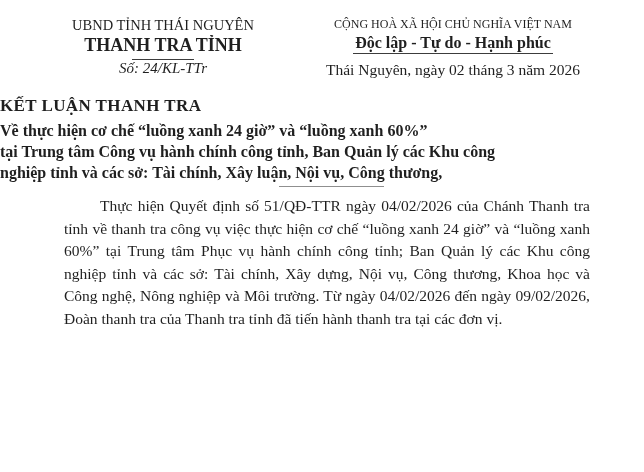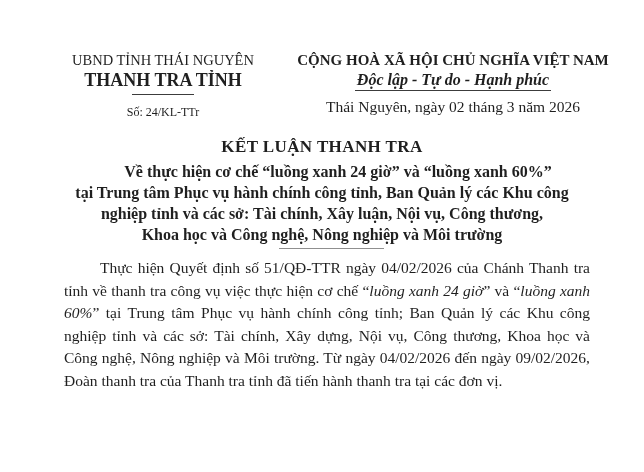--- a/index.html
+++ b/index.html
@@ -7,42 +7,42 @@
     position:relative;
     width:644px; height:472px;
     margin:0 auto;
     background:#ffffff;
     color:#1f1f1f;
     font-family:"Liberation Serif","DejaVu Serif",serif;
     overflow:hidden;
     box-sizing:border-box;
   }
   
-  .header { display:flex; padding:52px 18px 0 46px; }
+  .header { display:flex; padding:17px 18px 0 46px; }
   .hleft  { width:234px; text-align:center; flex:none; }
   .hright { flex:1; text-align:center; }
   .h-parent { font-size:14.5px; white-space:nowrap; }
   .h-org    { font-size:18px; font-weight:bold; margin-top:1px; white-space:nowrap; }
   .h-rule-left { width:62px; border-top:1.5px solid #3c3c3c; margin:3px auto 0; height:0; }
-  .h-num    { font-size:12px; margin-top:10px; white-space:nowrap; }
-  .h-nat    { font-size:15px; font-weight:bold; white-space:nowrap; }
+  .h-num    { font-size:15px; white-space:nowrap;font-style:italic; }
+  .h-nat    { font-size:12px; font-weight:normal; white-space:nowrap; }
   .h-motto  { display:inline-block; font-size:16px; font-weight:bold; margin-top:2px;
-              padding:0 2px 1px; border-bottom:1.5px solid #3c3c3c; white-space:nowrap;font-style:italic; }
+              padding:0 2px 1px; border-bottom:1.5px solid #3c3c3c; white-space:nowrap; }
   .h-date   { font-size:15.5px; margin-top:7px; white-space:nowrap; }
   
-  .title-block { margin-top:15px; text-align:center; }
+  .title-block { margin-top:15px; }
   .title-main  { font-size:17px; font-weight:bold; letter-spacing:.4px; line-height:23px; }
   .title-sub   { font-size:16px; font-weight:bold; line-height:21px; white-space:nowrap; }
-  .title-sub.first { margin-top:3px;padding-left:32px; }
+  .title-sub.first { margin-top:3px; }
   .title-rule  { width:105px; border-top:1px solid #8f8f8f; margin:3px auto 0;
                  transform:translateX(9px); height:0; }
   
   .body { margin:8px 54px 0 64px; font-size:15.5px; line-height:22.5px; text-align:justify; }
   .body p { margin:0 0 3px 0; text-indent:36px; }
-  .it { font-style:italic; }
+  .it { }
 </style>
 </head>
 <body>
 
 <div class="page">
 
   <div class="header">
     <div class="hleft">
       <div class="h-parent">UBND TỈNH THÁI NGUYÊN</div>
       <div class="h-org">THANH TRA TỈNH</div>
@@ -52,23 +52,22 @@
     <div class="hright">
       <div class="h-nat">CỘNG HOÀ XÃ HỘI CHỦ NGHĨA VIỆT NAM</div>
       <div><span class="h-motto">Độc lập - Tự do - Hạnh phúc</span></div>
       <div class="h-date">Thái Nguyên, ngày 02 tháng 3 năm 2026</div>
     </div>
   </div>
 
   <div class="title-block">
     <div class="title-main">KẾT LUẬN THANH TRA</div>
     <div class="title-sub first">Về thực hiện cơ chế “luồng xanh 24 giờ” và “luồng xanh 60%”</div>
-    <div class="title-sub">tại Trung tâm Phục vụ hành chính công tỉnh, Ban Quản lý các Khu công</div>
+    <div class="title-sub">tại Trung tâm Công vụ hành chính công tỉnh, Ban Quản lý các Khu công</div>
     <div class="title-sub">nghiệp tỉnh và các sở: Tài chính, Xây luận, Nội vụ, Công thương,</div>
-    <div class="title-sub">Khoa học và Công nghệ, Nông nghiệp và Môi trường</div>
     <div class="title-rule"></div>
   </div>
 
   <div class="body">
     <p><span>Thực hiện Quyết định số 51/QĐ-TTR ngày 04/02/2026 của Chánh Thanh tra tỉnh về thanh tra công vụ việc thực hiện cơ chế “</span><span class="it">luồng xanh 24 giờ</span><span>” và “</span><span class="it">luồng xanh 60%</span><span>” tại Trung tâm Phục vụ hành chính công tỉnh; Ban Quản lý các Khu công nghiệp tỉnh và các sở: Tài chính, Xây dựng, Nội vụ, Công thương, Khoa học và Công nghệ, Nông nghiệp và Môi trường. Từ ngày 04/02/2026 đến ngày 09/02/2026, Đoàn thanh tra của Thanh tra tỉnh đã tiến hành thanh tra tại các đơn vị.</span></p>
   </div>
 
 </div>
 
 </body></html>

